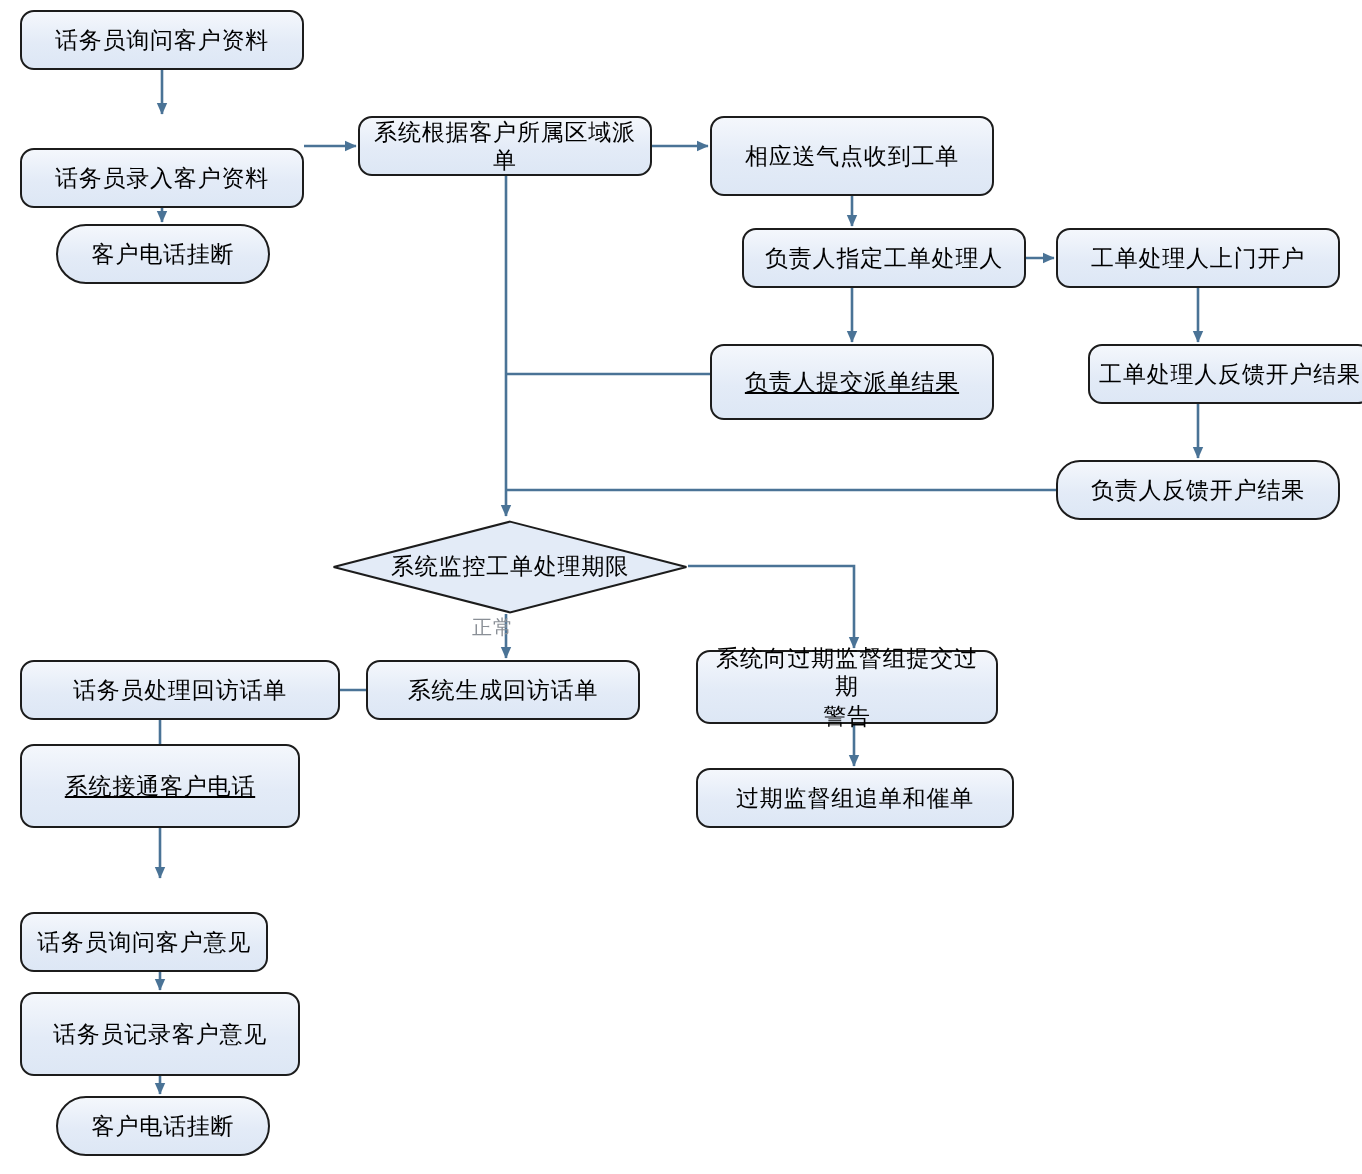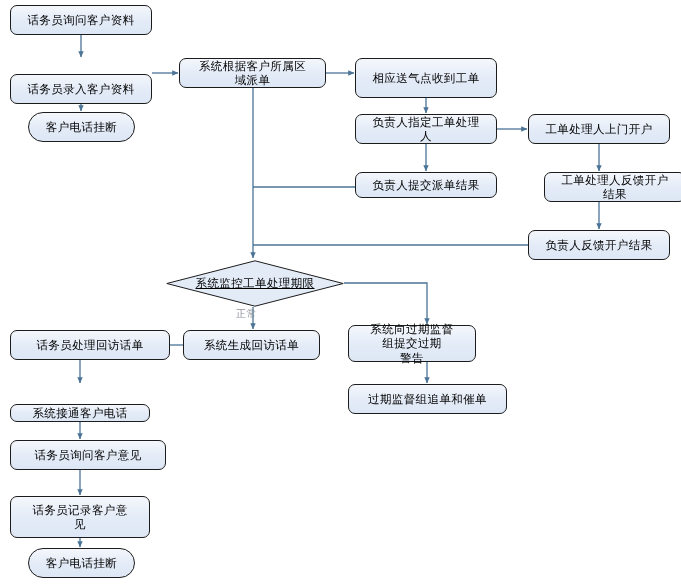--- a/index.html
+++ b/index.html
@@ -27,21 +27,21 @@
     align-items:center;
     justify-content:center;
     text-align:center;
     color:#000000;
     font-size:11.5px;
     line-height:1.25;
     letter-spacing:0.4px;
     background:linear-gradient(180deg,#f4f7fc 0%,#e3ebf7 55%,#dde7f5 100%);
     border:1px solid #1c1c1c;
     border-radius:7px;
-    padding:1px 16px;
+    padding:1px 4px;
     white-space:pre-line;
     z-index:3;
   }
   .node.terminator{
     border-radius:999px;
   }
   .diamond{
     position:absolute;
     z-index:3;
   }
@@ -54,21 +54,20 @@
     position:absolute;
     left:0; top:0;
     width:100%; height:100%;
     display:flex;
     align-items:center;
     justify-content:center;
     font-size:11.5px;
     letter-spacing:0.4px;
     color:#000;
     text-align:right;
-    text-decoration:underline;
   }
   .edge-label{
     position:absolute;
     font-size:10px;
     color:#8a8f96;
     letter-spacing:0.5px;
     z-index:4;
     background:transparent;
   }
 </style>
@@ -127,32 +126,32 @@
 
       <path d="M 528,245 L 253,245"></path>
     </g>
   </svg>
 
   <div class="node" style="left: 10px; top: 5px; width: 142px; height: 30px;">话务员询问客户资料</div>
   <div class="node" style="left: 10px; top: 58px; width: 142px; height: 30px; margin-top: 16px;">话务员录入客户资料</div>
   <div class="node terminator" style="left: 28px; top: 112px; width: 107px; height: 30px;">客户电话挂断</div>
   <div class="node" style="left: 179px; top: 58px; width: 147px; height: 30px;">系统根据客户所属区域派单</div>
   <div class="node" style="left: 355px; top: 58px; width: 142px; height: 40px;">相应送气点收到工单</div>
-  <div class="node" style="left: 355px; top: 114px; width: 142px; height: 30px;">负责人指定工单处理人</div>
+  <div class="node" style="left: 371px; top: 114px; width: 142px; height: 30px;">负责人指定工单处理人</div>
   <div class="node" style="left: 528px; top: 114px; width: 142px; height: 30px;">工单处理人上门开户</div>
-  <div class="node" style="left: 355px; top: 172px; width: 142px; height: 26px;">负责人提交派单结果</div>
+  <div class="node" style="left: 355px; top: 172px; width: 142px; height: 38px; text-decoration: underline;">负责人提交派单结果</div>
   <div class="node" style="left: 528px; top: 172px; width: 142px; height: 30px; margin-left: 16px;">工单处理人反馈开户结果</div>
-  <div class="node" style="left: 528px; top: 230px; width: 142px; height: 30px;">负责人反馈开户结果</div>
-  <div class="node" style="left: 348px; top: 325px; width: 128px; height: 37px;">系统向过期监督组提交过期
+  <div class="node" style="left: 528px; top: 230px; width: 142px; height: 30px; border-radius: 12px;">负责人反馈开户结果</div>
+  <div class="node" style="left: 348px; top: 325px; width: 151px; height: 37px;">系统向过期监督组提交过期
 警告</div>
   <div class="node" style="left: 348px; top: 384px; width: 159px; height: 30px;">过期监督组追单和催单</div>
   <div class="node" style="left: 183px; top: 330px; width: 137px; height: 30px;">系统生成回访话单</div>
   <div class="node" style="left: 10px; top: 330px; width: 160px; height: 30px;">话务员处理回访话单</div>
-  <div class="node" style="left: 10px; top: 404px; width: 140px; height: 18px;">系统接通客户电话</div>
-  <div class="node" style="left: 10px; top: 440px; width: 156px; height: 30px;">话务员询问客户意见</div>
+  <div class="node" style="left: 10px; top: 372px; width: 140px; height: 42px; text-decoration: underline;">系统接通客户电话</div>
+  <div class="node" style="left: 10px; top: 456px; width: 124px; height: 30px;">话务员询问客户意见</div>
   <div class="node" style="left: 10px; top: 496px; width: 140px; height: 42px;">话务员记录客户意见</div>
   <div class="node terminator" style="left: 28px; top: 548px; width: 107px; height: 30px;">客户电话挂断</div>
 
   <div class="diamond" id="decision-node" style="left: 166px; top: 260px; width: 178px; height: 47px;">
     <svg class="dshape" viewBox="0 0 178 47" preserveAspectRatio="none" xmlns="http://www.w3.org/2000/svg">
       <polygon points="89,0.8 177.2,23.5 89,46.2 0.8,23.5" fill="#e3ebf7" stroke="#1c1c1c" stroke-width="1"></polygon>
     </svg>
     <div class="dlabel">系统监控工单处理期限</div>
   </div>
 

